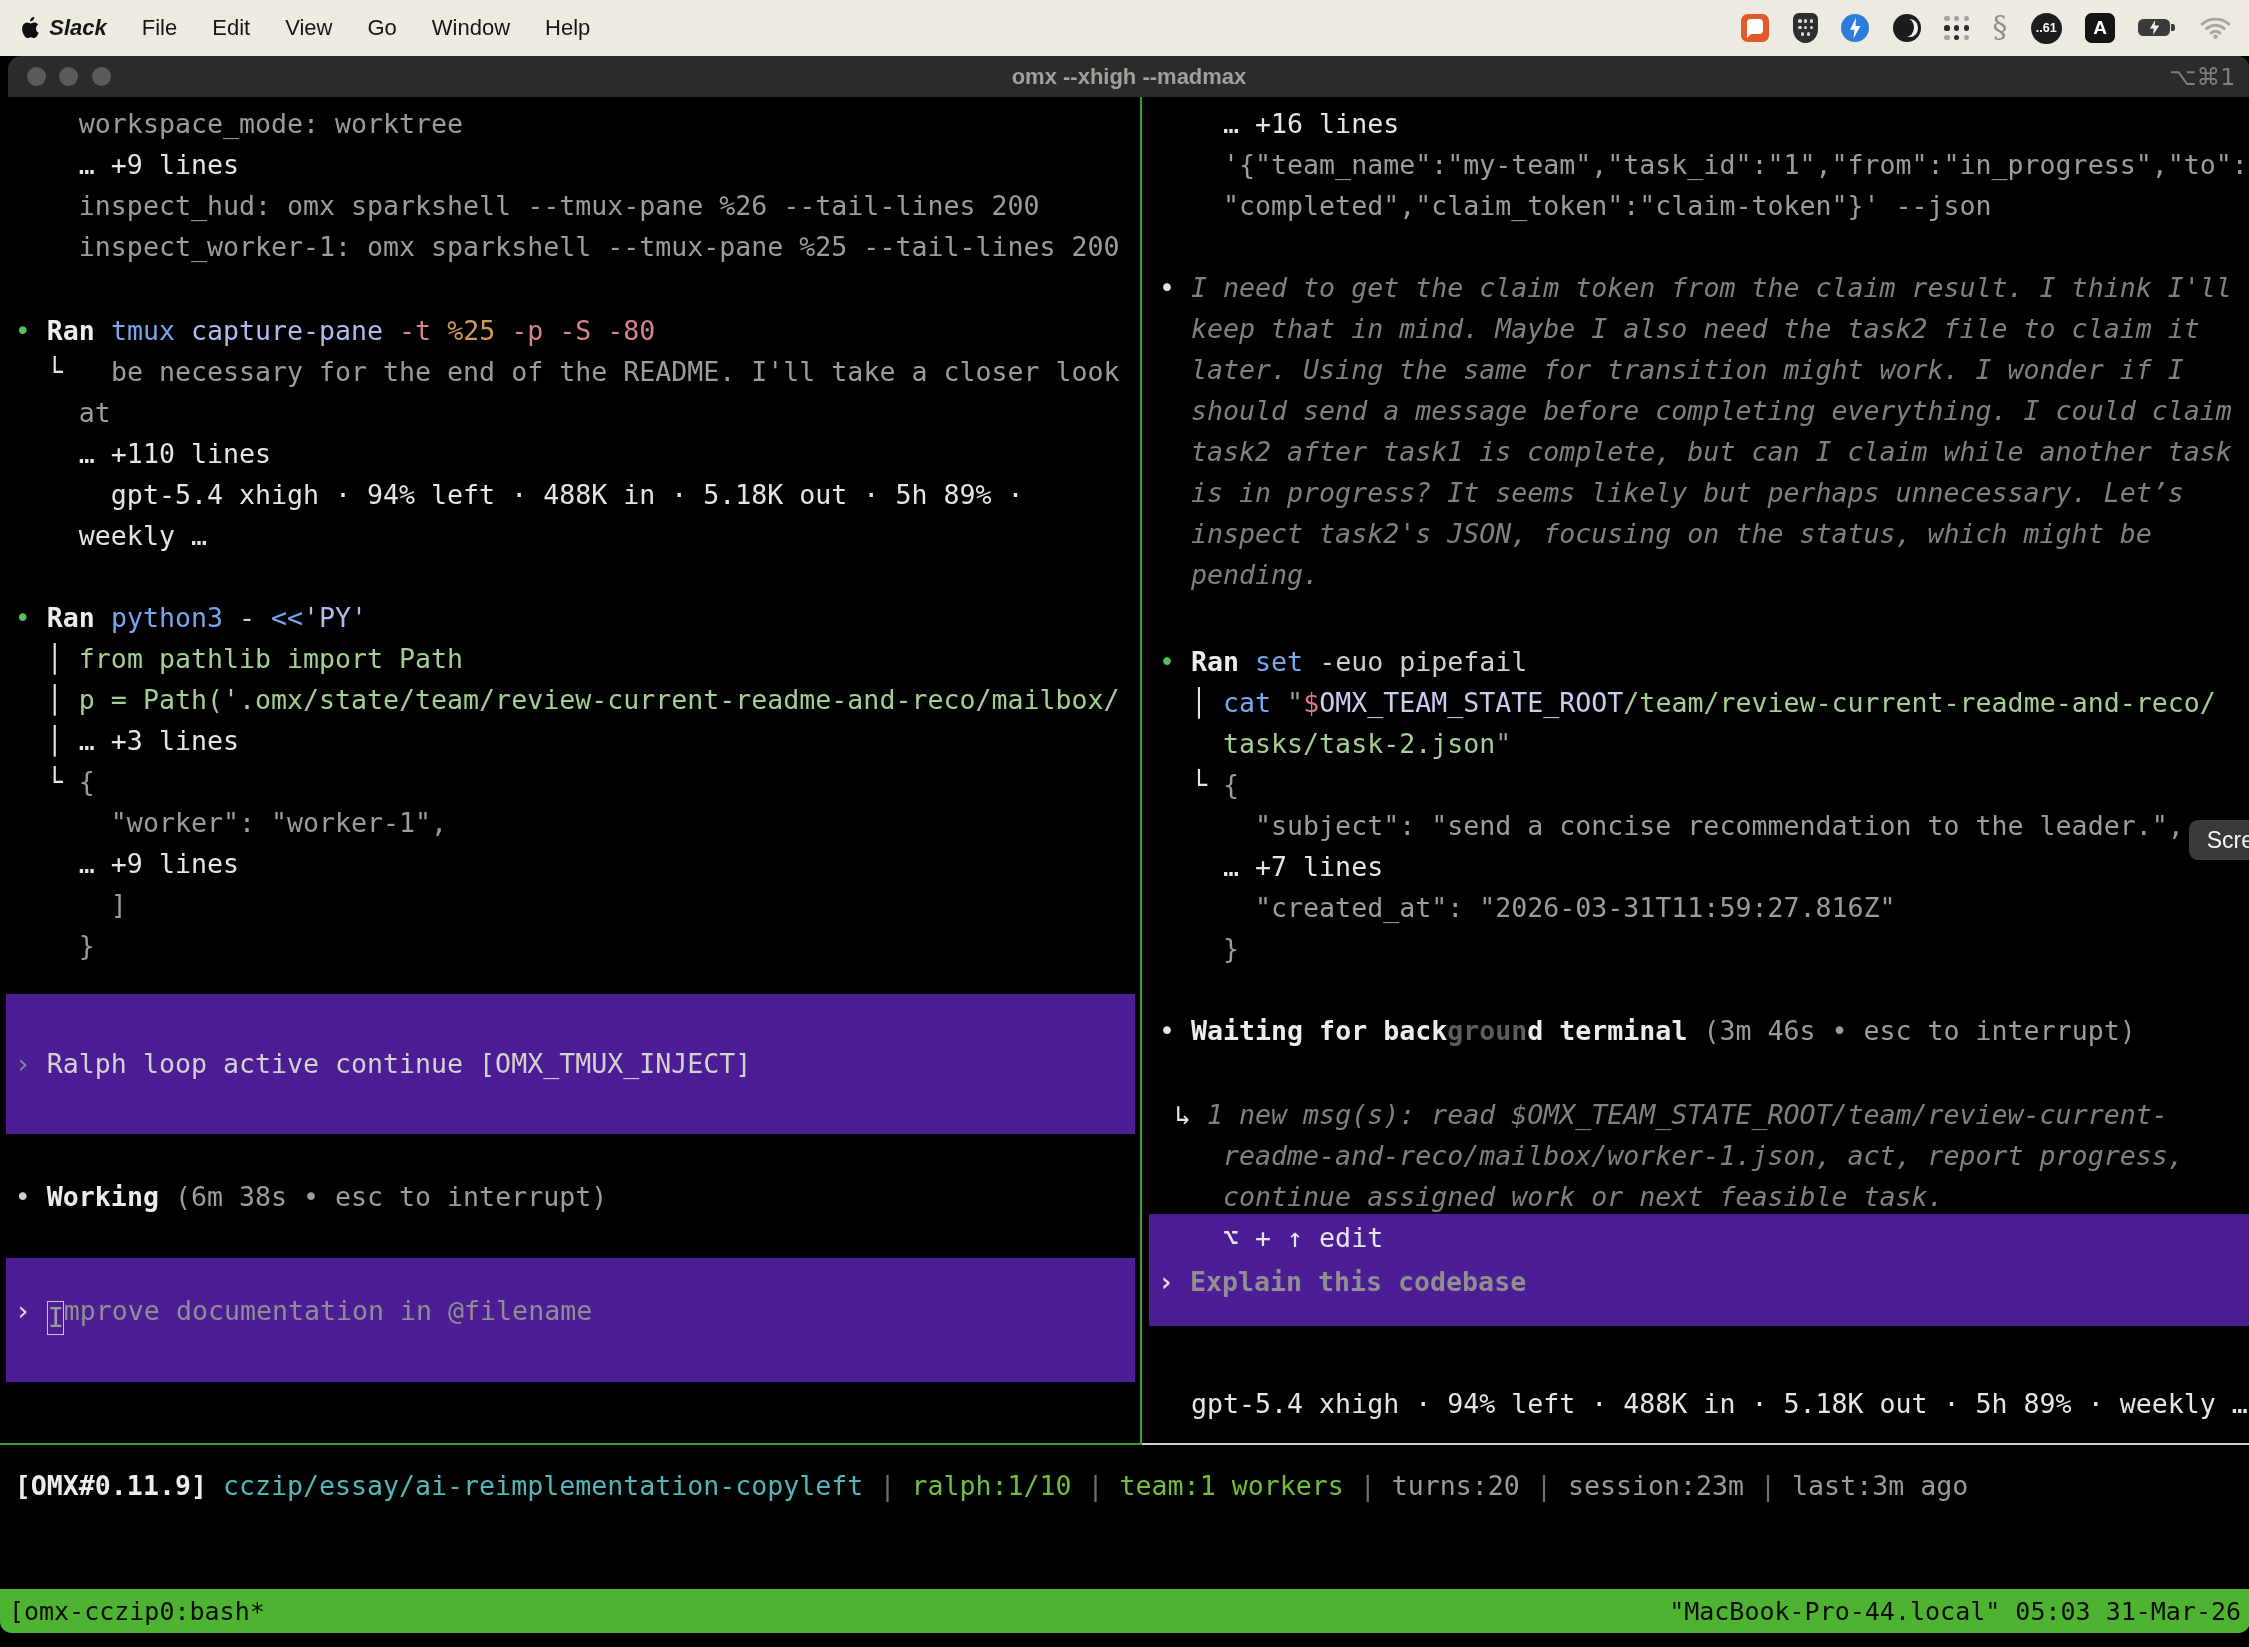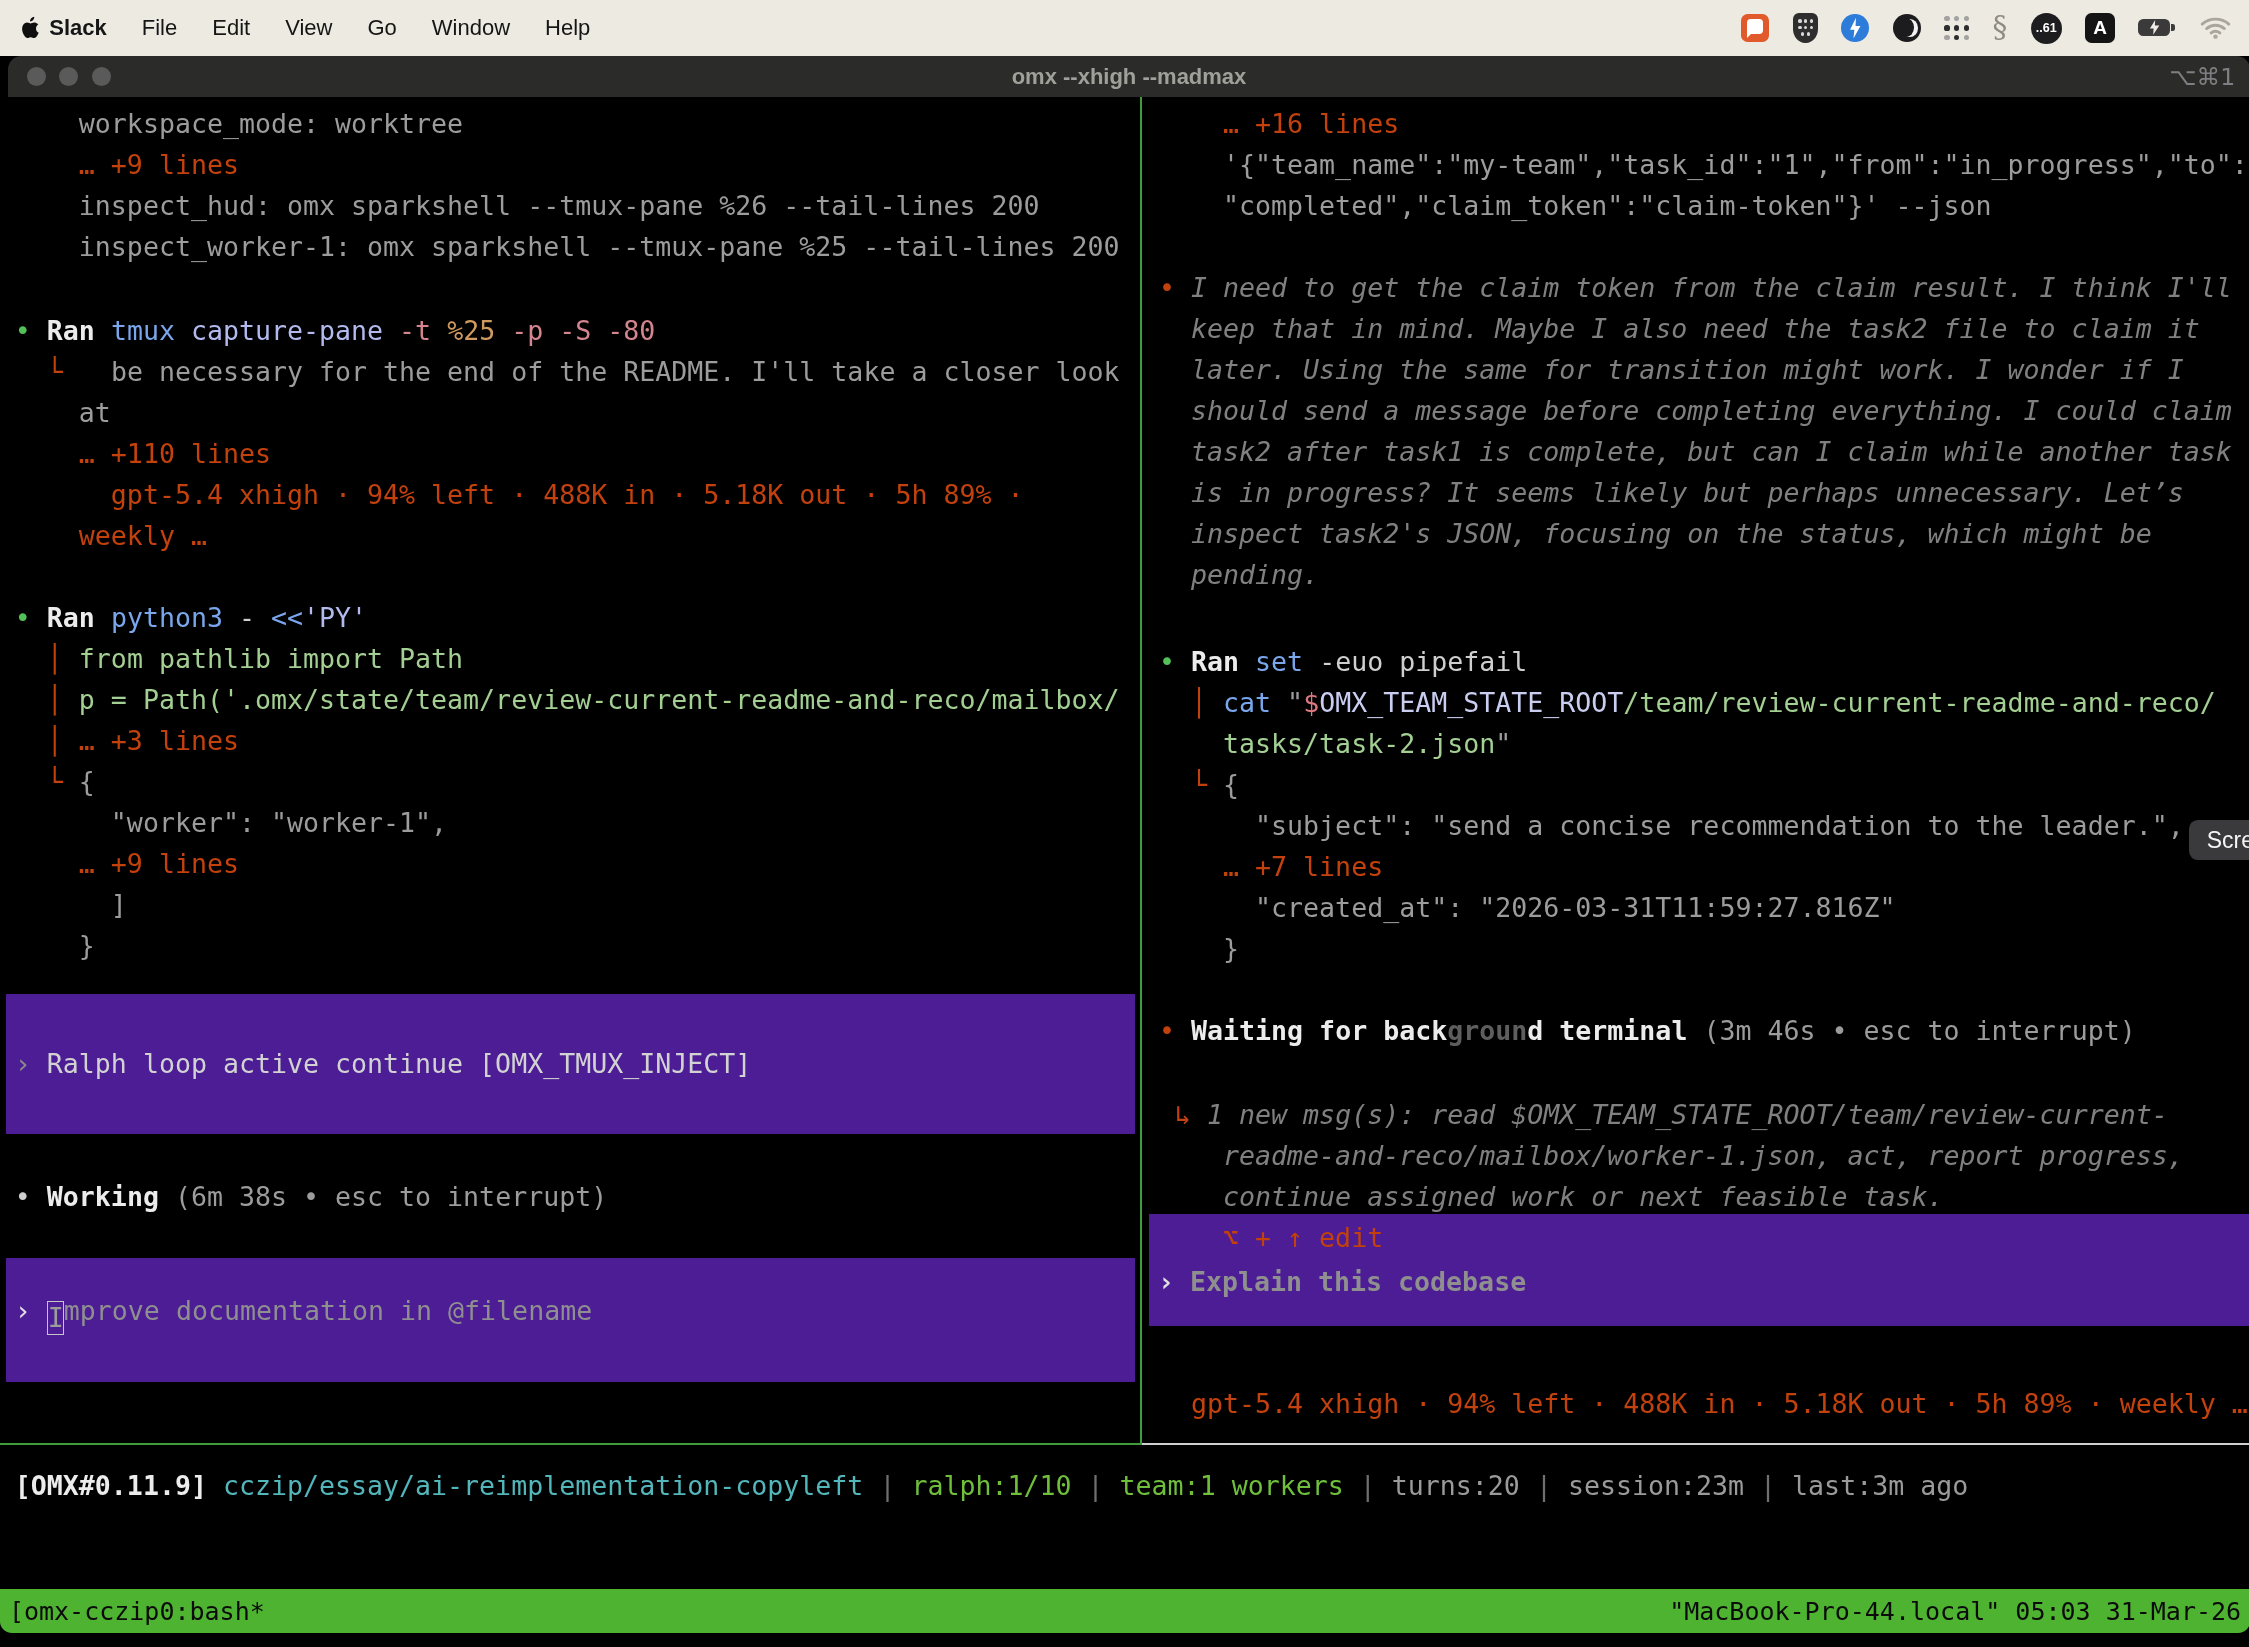--- a/index.html
+++ b/index.html
@@ -4,21 +4,21 @@
 <style>
   html,body{margin:0;padding:0;background:#000;}
   body{width:2250px;height:1648px;position:relative;overflow:hidden;}
   .screen{position:absolute;inset:0;}
 
   
   .menubar{position:absolute;top:0;left:0;right:0;height:56px;background:#edeae2;
     display:flex;align-items:center;padding:0 19px;box-sizing:border-box;
     font-family:"Liberation Sans",sans-serif;font-size:22px;color:#161616;}
   .menus{display:flex;align-items:center;gap:35px;}
-  .app-name{font-weight:bold;}
+  .app-name{font-weight:bold;font-style:italic;}
   .menu-item{font-weight:normal;}
   .apple{width:20px;height:23.6px;margin-right:10.3px;}
   .statusicons{margin-left:auto;display:flex;align-items:center;gap:23.6px;}
 
   .icon-orange-chat{width:28px;height:28px;background:#e05a2b;border-radius:6.6px;position:relative;}
   .icon-orange-chat::before{content:"";position:absolute;left:5.9px;top:5.2px;width:16px;height:14.8px;background:#fff;border-radius:3.7px;}
   .icon-orange-chat::after{content:"";position:absolute;left:5.9px;top:17px;width:0;height:0;border-left:7.4px solid #fff;border-bottom:7.4px solid transparent;}
   .icon-shield{width:25px;height:29.5px;background:#2e2e2e;border-radius:5.9px 5.9px 48% 48%;position:relative;}
   .icon-shield i{position:absolute;width:3.7px;height:3.7px;border-radius:50%;background:#d9d9d9;}
   .icon-blue{width:28px;height:28px;background:#2e7cd9;border-radius:50%;position:relative;}
@@ -52,21 +52,21 @@
     color:#7f7f83;font:23.6px "DejaVu Sans",sans-serif;}
 
   
   .term{position:absolute;top:97px;left:0;right:0;height:1491px;background:#000;
     font-family:"DejaVu Sans Mono",monospace;font-size:26.6px;overflow:hidden;}
   .tblock{position:absolute;white-space:pre;}
   .tline{height:41px;line-height:41px;white-space:pre;}
 
   .seg-f{color:#9c9c9c;}
   .seg-f2{color:#9a9a9a;}
-  .seg-d{color:#c2410c;}
+  .seg-d{color:#e5e5e5;}
   .seg-di{color:#808080;font-style:italic;}
   .seg-w{color:#ececec;font-weight:bold;}
   .seg-shim{color:#5e5e5e;font-weight:bold;}
   .seg-g{color:#53c158;}
   .seg-b{color:#79a6ec;}
   .seg-l{color:#b2b9ee;}
   .seg-p{color:#d4858e;}
   .seg-o{color:#cf9a5f;}
   .seg-c{color:#a3cf93;}
   .seg-r{color:#df7780;}

